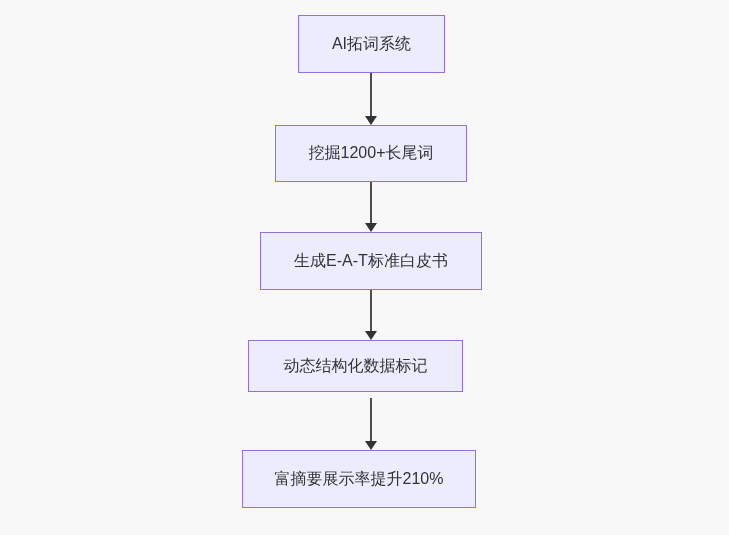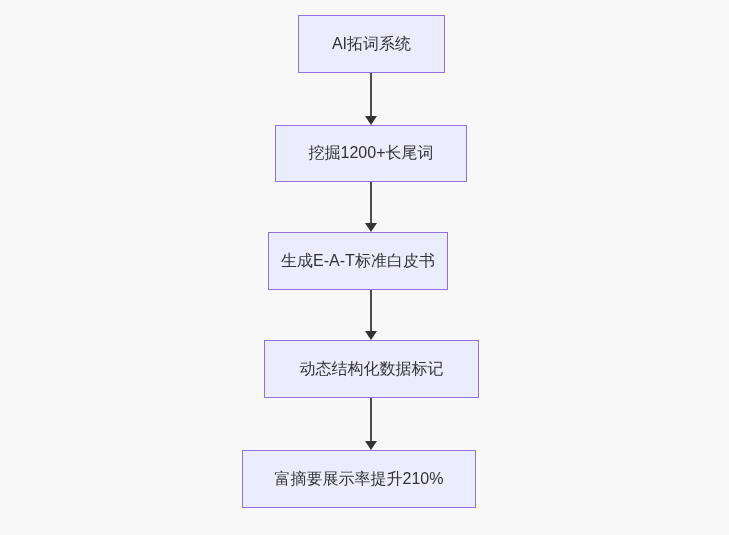--- a/index.html
+++ b/index.html
@@ -23,22 +23,22 @@
     color: #333333;
     font-size: 16px;
     display: flex;
     align-items: center;
     justify-content: center;
     text-align: center;
     white-space: nowrap;
   }
   .node-1 { left: 298px; top: 15px;  width: 147px; height: 58px; }
   .node-2 { left: 275px; top: 125px; width: 192px; height: 57px; }
-  .node-3 { left: 268px; top: 232px; width: 180px; height: 58px; }
-  .node-4 { left: 264px; top: 340px; width: 215px; height: 58px; font-family: Liberation Serif, serif; }
+  .node-3 { left: 260px; top: 232px; width: 222px; height: 58px; }
+  .node-4 { left: 248px; top: 340px; width: 215px; height: 52px; font-family: Liberation Serif, serif; }
   .node-5 { left: 242px; top: 450px; width: 234px; height: 58px; }
 
   .edge {
     position: absolute;
     left: 365px;
     width: 12px;
     display: flex;
     flex-direction: column;
     align-items: center;
   }

